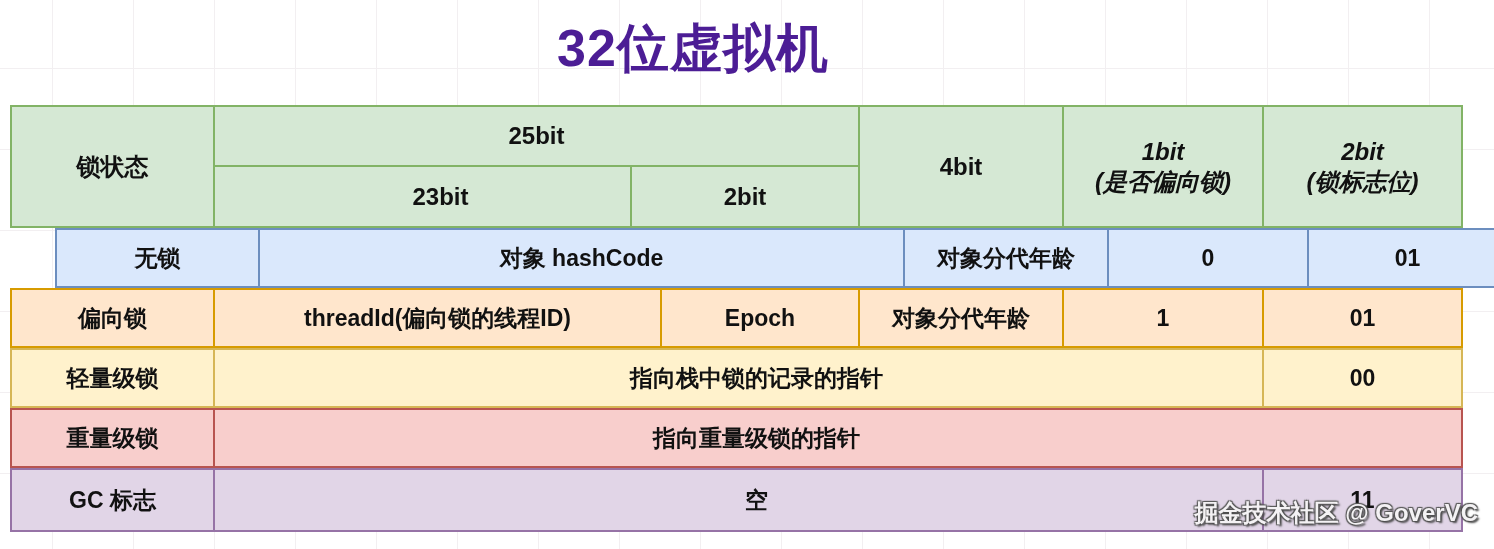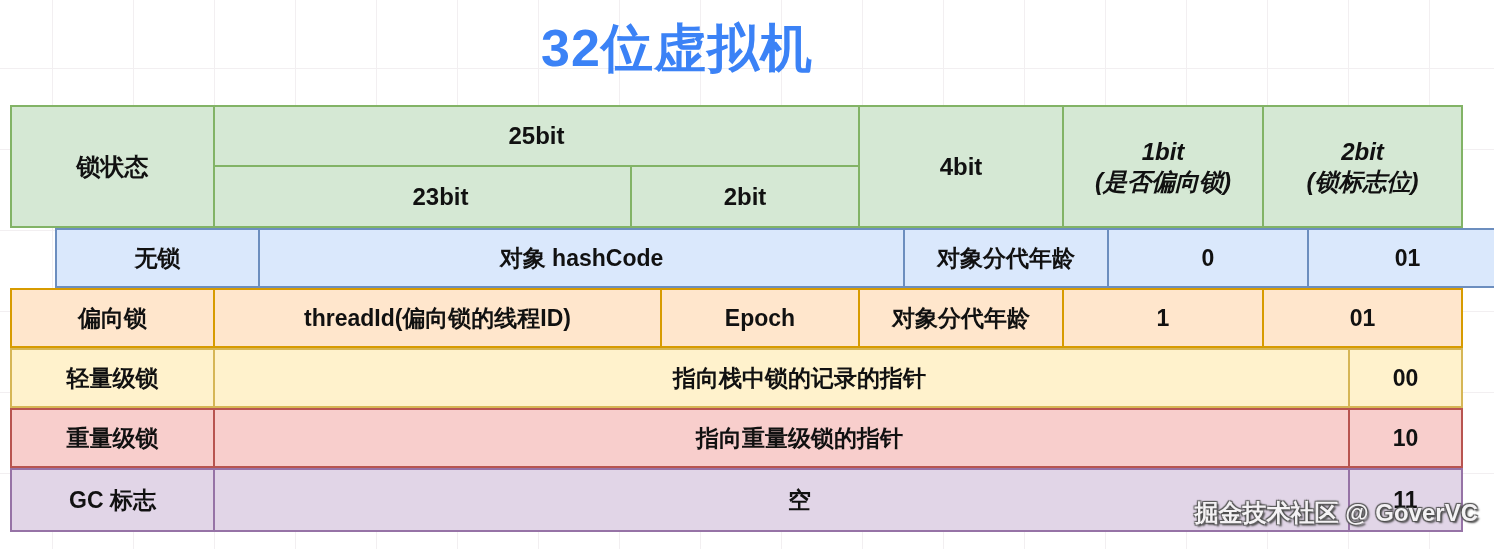--- a/index.html
+++ b/index.html
@@ -11,26 +11,26 @@
       linear-gradient(to right, #f2eff1 1px, transparent 1px),
       linear-gradient(to bottom, #f2eff1 1px, transparent 1px);
     background-size: 81px 81px;
     background-position: 52px 68px;
     position: relative;
     overflow: hidden;
     color: #111;
   }
   .title {
     position: absolute;
-    top: 14px; left: 0; width: 1354px;
+    top: 14px; left: 16px; width: 1354px;
     text-align: center;
     font-size: 52px;
     font-weight: bold;
     letter-spacing: 1px;
-    color: #3b82f6;
+    color: #4c1d95;
   }
   .mw-table {
     position: absolute;
     left: 10px; top: 105px;
     width: 1453px;
   }
   .row {
     display: flex;
     width: 1453px;
     align-items: stretch;
@@ -67,21 +67,21 @@
 
   
   .row-data { height: 60px; }
   .row-data .c-label { width: 201px; }
   .row-data .c1 { width: 447px; }
   .row-data .c2 { width: 198px; }
   .row-data .c3 { width: 204px; }
   .row-data .c4 { width: 200px; }
   .row-data .c-last { flex: 1; }
   .row-data .c-merged25 { width: 645px; }   
-  .row-data .c-mergedall { width: 1135px; padding-left: 36px; } 
+  .row-data .c-mergedall { width: 1049px; padding-left: 36px; } 
   .row-data .cell + .cell { border-left-width: 2px; border-left-style: solid; }
 
   .row-blue   { background: var(--blue-fill);   border: 2px solid var(--blue-stroke); margin-left: 45px; }
   .row-blue   .cell + .cell { border-left-color: var(--blue-stroke); }
   .row-orange { background: var(--orange-fill); border: 2px solid var(--orange-stroke); }
   .row-orange .cell + .cell { border-left-color: var(--orange-stroke); }
   .row-yellow { background: var(--yellow-fill); border: 2px solid var(--yellow-stroke); }
   .row-yellow .cell + .cell { border-left-color: var(--yellow-stroke); }
   .row-red    { background: var(--red-fill);    border: 2px solid var(--red-stroke); }
   .row-red    .cell + .cell { border-left-color: var(--red-stroke); }
@@ -149,21 +149,20 @@
 
   <div class="row row-data row-yellow">
     <div class="cell c-label">轻量级锁</div>
     <div class="cell c-mergedall">指向栈中锁的记录的指针</div>
     <div class="cell c-last">00</div>
   </div>
 
   <div class="row row-data row-red">
     <div class="cell c-label">重量级锁</div>
     <div class="cell c-mergedall">指向重量级锁的指针</div>
-    <div class="cell c-last">10</div>
   </div>
 
   <div class="row row-data row-purple">
     <div class="cell c-label">GC 标志</div>
     <div class="cell c-mergedall">空</div>
     <div class="cell c-last">11</div>
   </div>
 
 </div>
 

